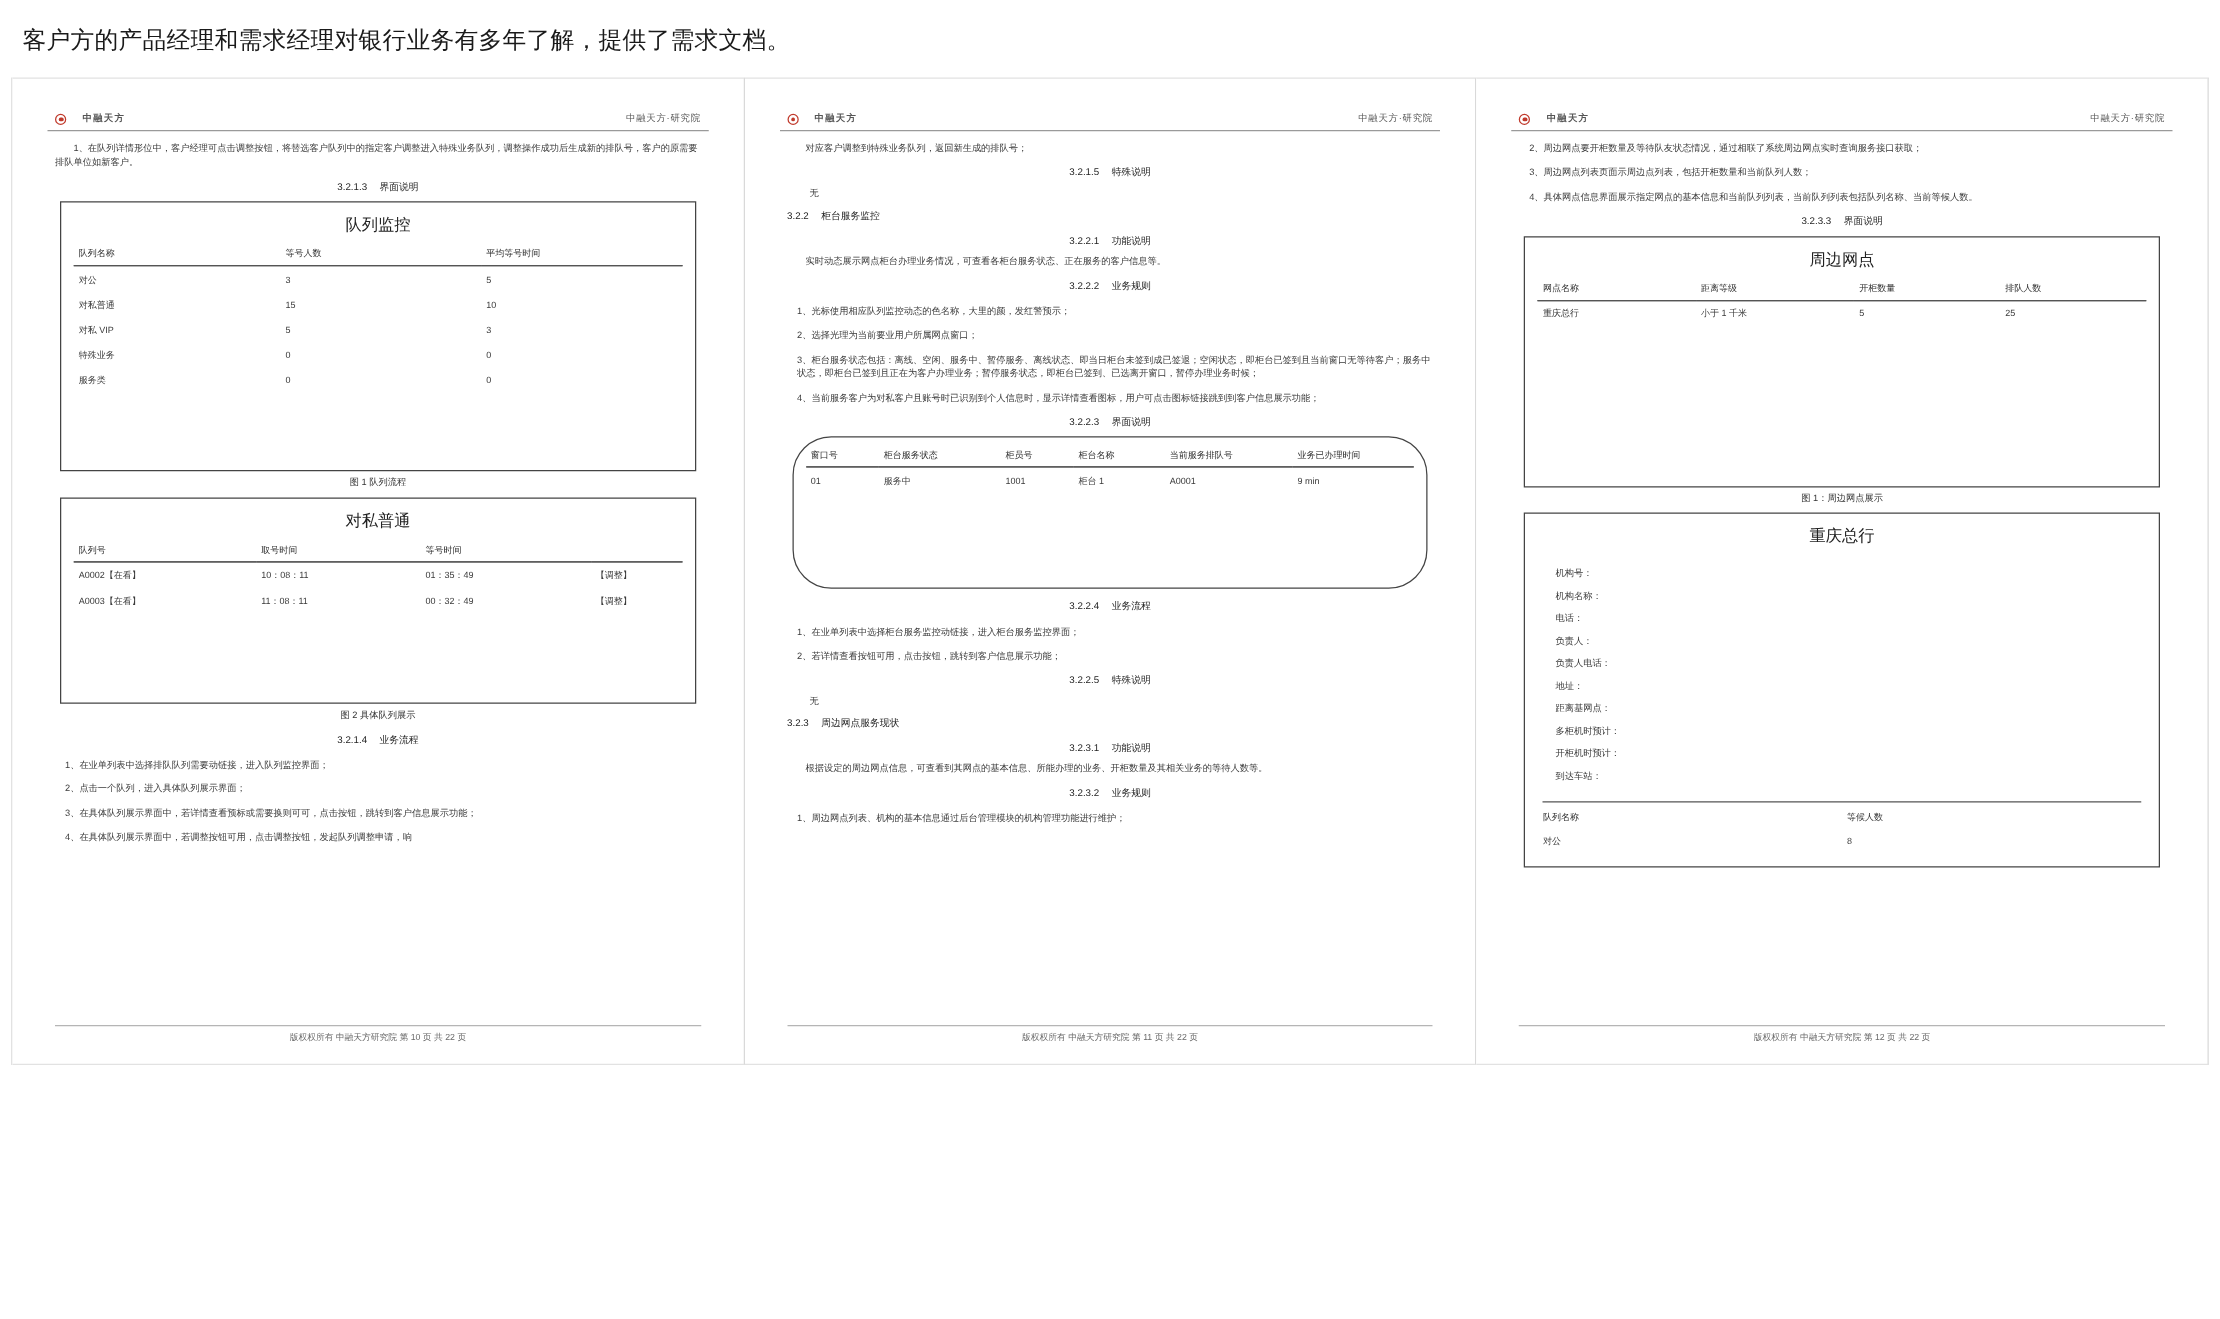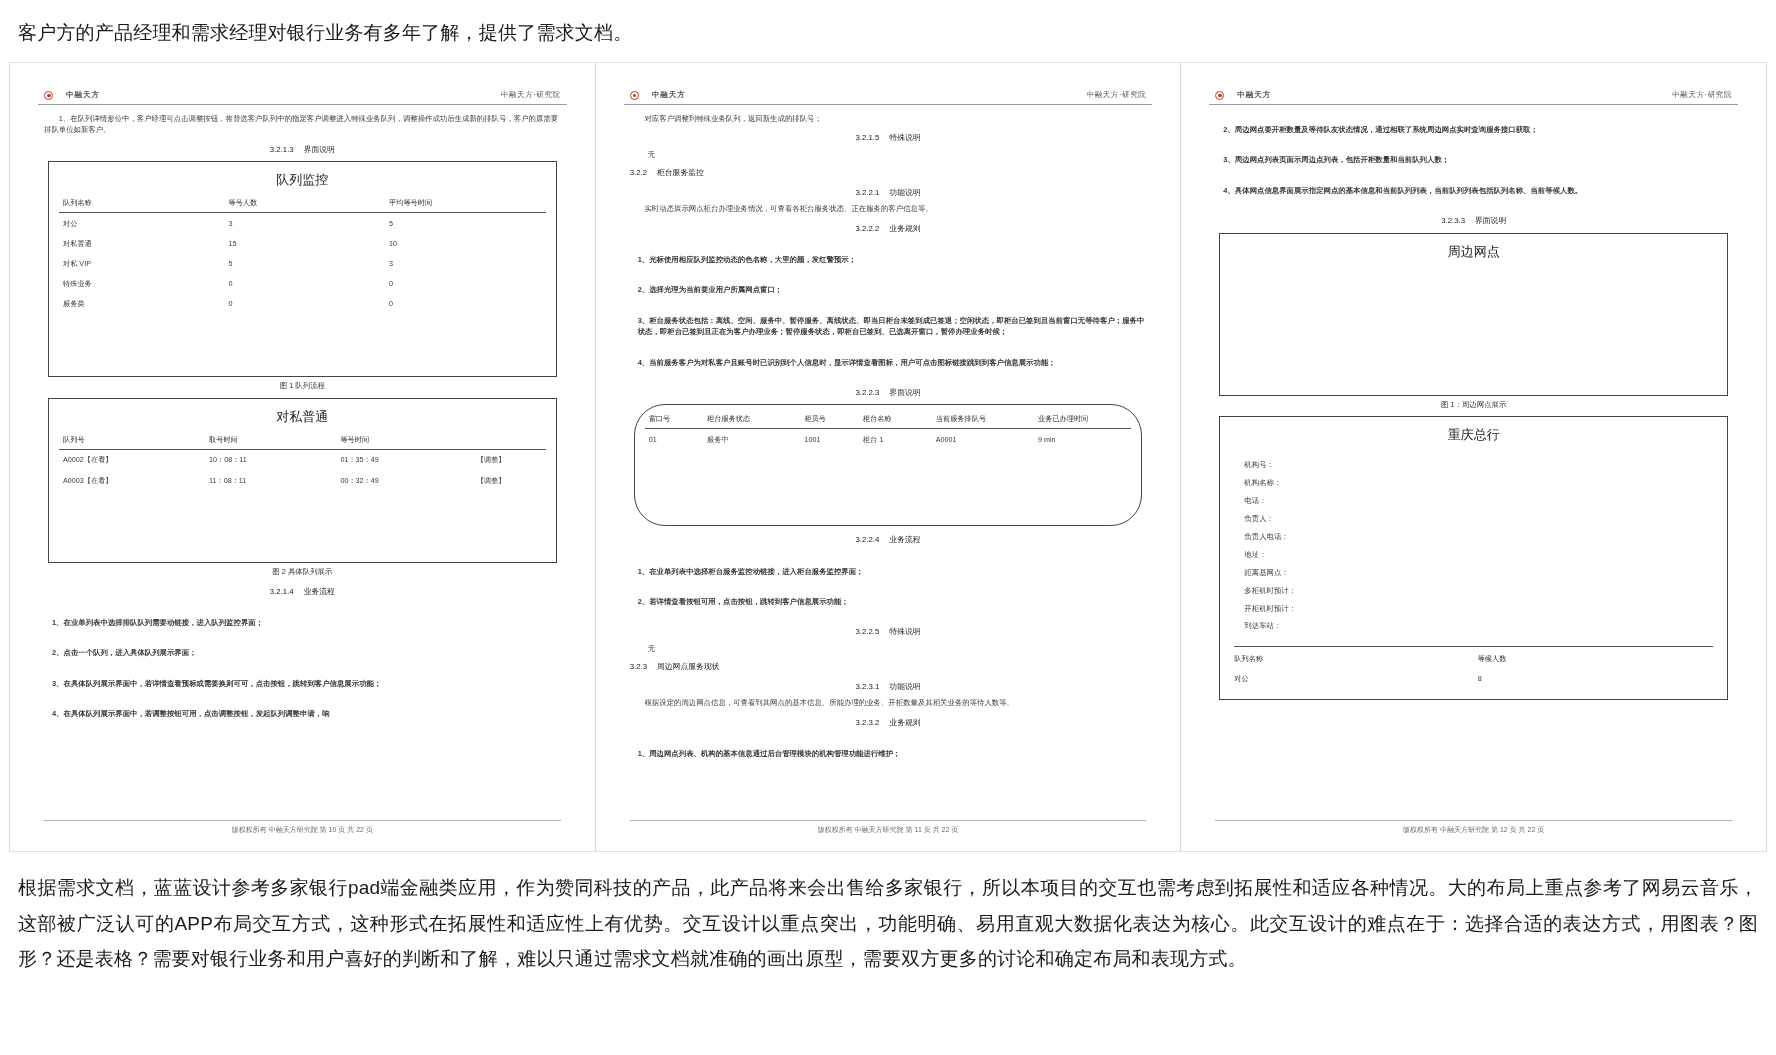--- a/index.html
+++ b/index.html
@@ -83,23 +83,22 @@
   .h-center {
     text-align: center;
     margin: 8px 0 4px 0;
     font-size: 7.8px;
     color: #222;
   }
   .h-center .num { margin-right: 10px; }
   .ol-list { margin: 2px 0 2px 0; padding: 0 6px 0 14px; }
   .ol-list li {
     list-style: none;
-    margin: 19px 0;
+    margin: 8px 0;
     text-indent: 0;
-    font-weight: bold;
   }
   .none-mark { padding-left: 24px; margin: 3px 0; }
 
   .tbl-box {
     border: 1px solid #444;
     margin: 5px 10px 2px 10px;
     padding: 6px 10px 10px 10px;
     min-height: 40px;
   }
   .tbl-title {
@@ -375,20 +374,38 @@
           <li>3、周边网点列表页面示周边点列表，包括开柜数量和当前队列人数；</li>
           <li>4、具体网点信息界面展示指定网点的基本信息和当前队列列表，当前队列列表包括队列名称、当前等候人数。</li>
         </ul>
 
         <div class="h-center">
           <span class="num">3.2.3.3</span><span>界面说明</span>
         </div>
 
         <div class="tbl-box">
           <div class="tbl-title">周边网点</div>
+          <table class="mini">
+            <thead>
+              <tr>
+                <th style="width:26%">网点名称</th>
+                <th style="width:26%">距离等级</th>
+                <th style="width:24%">开柜数量</th>
+                <th style="width:24%">排队人数</th>
+              </tr>
+            </thead>
+            <tbody>
+              <tr>
+                <td>重庆总行</td>
+                <td>小于 1 千米</td>
+                <td>5</td>
+                <td>25</td>
+              </tr>
+            </tbody>
+          </table>
           <div style="height:118px"></div>
         </div>
         <div class="fig-cap">图 1：周边网点展示</div>
 
         <div class="tbl-box">
           <div class="tbl-title">重庆总行</div>
           <div class="field-list">
             <div>机构号：</div>
             <div>机构名称：</div>
             <div>电话：</div>
@@ -415,14 +432,13 @@
               </tr>
             </tbody>
           </table>
         </div>
       </div>
       <div class="sheet-footer">版权权所有 中融天方研究院 第 12 页 共 22 页</div>
     </div>
 
   </div>
 
-  <div class="body-text">根据需求文档，蓝蓝设计参考多家银行pad端金融类应用，作为赞同科技的产品，此产品将来会出售给多家银行，所以本项目的交互也需考虑到拓展性和适应各种情况。大的布局上重点参考了网易云音乐，这部被广泛认可的APP布局交互方式，这种形式在拓展性和适应性上有优势。交互设计以重点突出，功能明确、易用直观大数据化表达为核心。此交互设计的难点在于：选择合适的表达方式，用图表？图形？还是表格？需要对银行业务和用户喜好的判断和了解，难以只通过需求文档就准确的画出原型，需要双方更多的讨论和确定布局和表现方式。</div>
 </div>
 
 </body></html>

